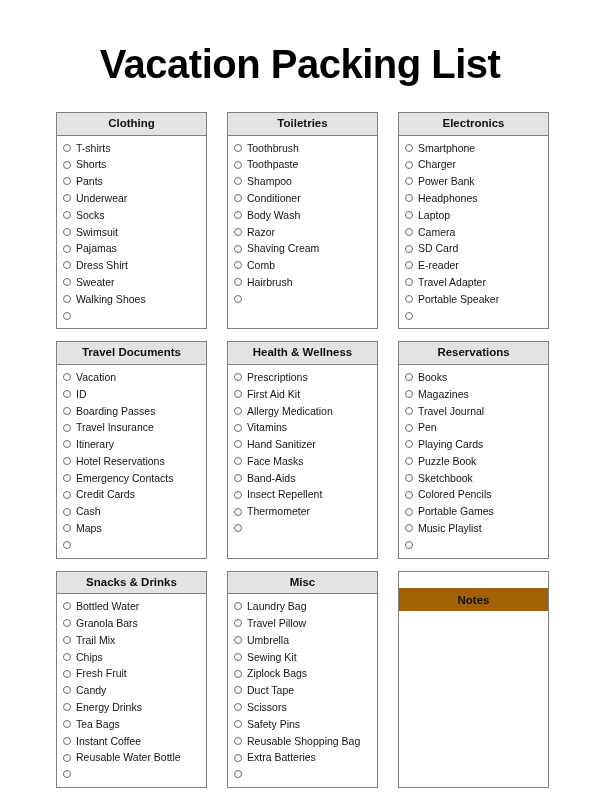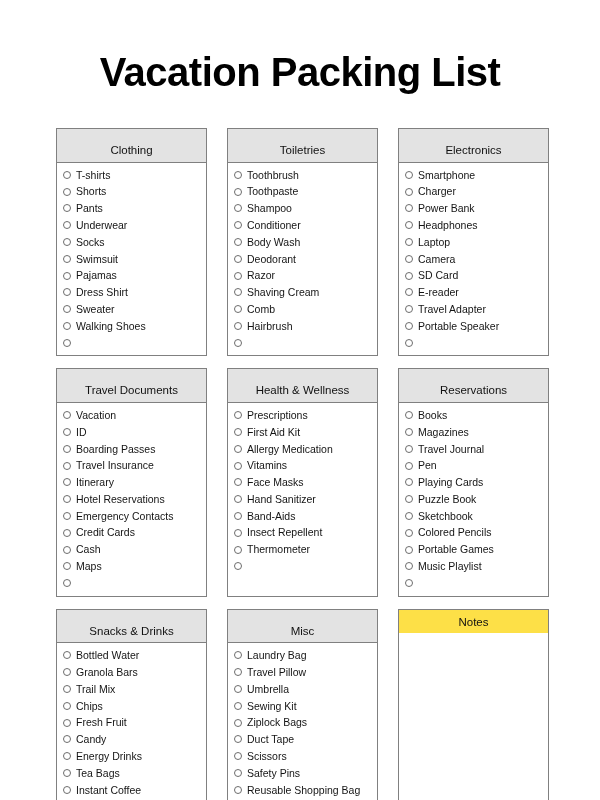--- a/index.html
+++ b/index.html
@@ -21,21 +21,21 @@
     padding: 0 56px;
     display: flex;
     flex-direction: column;
   }
   .page-title {
     text-align: center;
     font-size: 40px;
     font-weight: bold;
     letter-spacing: -0.5px;
     line-height: 1;
-    margin: 8px;
+    margin: 0;
     padding-top: 44px;
     padding-bottom: 0;
     color: #000000;
   }
   .grid {
     margin-top: 28px;
     display: grid;
     grid-template-columns: 151px 151px 151px;
     column-gap: 20px;
     row-gap: 12px;
@@ -47,28 +47,29 @@
     box-sizing: border-box;
     display: flex;
     flex-direction: column;
   }
   .card-header {
     background: #e3e3e3;
     border-bottom: 1px solid #808080;
     text-align: center;
     font-size: 11.5px;
     line-height: 1;
-    padding: 16px 2px 5px;
+    padding: 5px 2px 5px;
     color: #111111;
-    font-weight: normal;
+    font-weight: bold;
   }
   .card.notes .card-header {
-    background: #fde047;
+    background: #a16207;
     border-bottom: none;
     padding-top: 7px;
+    margin-top: 16px;
   }
   .card-body {
     padding: 4px 0 4px 0;
     flex: 1;
   }
   .item-row {
     display: flex;
     align-items: center;
     padding: 0 4px 0 6px;
     height: 16.8px;
@@ -174,24 +175,20 @@
           <div class="item-row">
             <span class="checkbox"></span>
             <span class="item-label">Conditioner</span>
           </div>
           <div class="item-row">
             <span class="checkbox"></span>
             <span class="item-label">Body Wash</span>
           </div>
           <div class="item-row">
             <span class="checkbox"></span>
-            <span class="item-label">Deodorant</span>
-          </div>
-          <div class="item-row">
-            <span class="checkbox"></span>
             <span class="item-label">Razor</span>
           </div>
           <div class="item-row">
             <span class="checkbox"></span>
             <span class="item-label">Shaving Cream</span>
           </div>
           <div class="item-row">
             <span class="checkbox"></span>
             <span class="item-label">Comb</span>
           </div>
@@ -317,25 +314,25 @@
           <div class="item-row">
             <span class="checkbox"></span>
             <span class="item-label">Allergy Medication</span>
           </div>
           <div class="item-row">
             <span class="checkbox"></span>
             <span class="item-label">Vitamins</span>
           </div>
           <div class="item-row">
             <span class="checkbox"></span>
+            <span class="item-label">Hand Sanitizer</span>
+          </div>
+          <div class="item-row">
+            <span class="checkbox"></span>
             <span class="item-label">Face Masks</span>
-          </div>
-          <div class="item-row">
-            <span class="checkbox"></span>
-            <span class="item-label">Hand Sanitizer</span>
           </div>
           <div class="item-row">
             <span class="checkbox"></span>
             <span class="item-label">Band-Aids</span>
           </div>
           <div class="item-row">
             <span class="checkbox"></span>
             <span class="item-label">Insect Repellent</span>
           </div>
           <div class="item-row">

